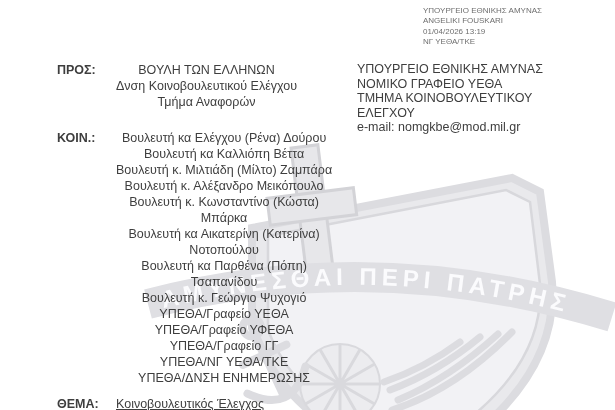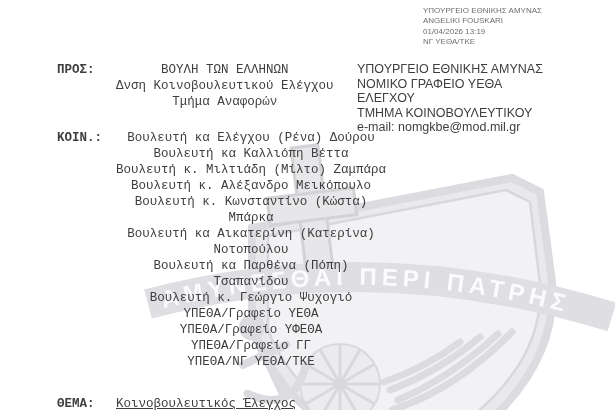--- a/index.html
+++ b/index.html
@@ -16,21 +16,21 @@
   .watermark { position: absolute; left: 140px; top: 132px; width: 480px; height: 278px; }
 
   
   .stamp {
     position: absolute; left: 423px; top: 6px;
     font-size: 8px; line-height: 10.3px; color: #6e6e6e;
     white-space: nowrap;
   }
 
   
-  .row { position: absolute; display: flex; font-size: 12.5px; line-height: 16px; font-family: Liberation Mono, monospace; }
+  .row { position: absolute; display: flex; font-size: 12.5px; line-height: 16px; }
   .row .label { width: 59px; font-weight: bold; flex: 0 0 59px; }
   .row .content div { white-space: nowrap; text-align: center; }
 
   .to-row   { left: 57px; top: 62px;  }
   .cc-row   { left: 57px; top: 130px; }
   .subject-row { left: 57px; top: 396px; }
   .subject-row .subject-text { text-decoration: underline; white-space: nowrap; }
 
   .sender {
     position: absolute; left: 357px; top: 62px;
@@ -97,22 +97,22 @@
     <div class="content">
       <div>ΒΟΥΛΗ ΤΩΝ ΕΛΛΗΝΩΝ</div>
       <div>Δνση Κοινοβουλευτικού Ελέγχου</div>
       <div>Τμήμα Αναφορών</div>
     </div>
   </div>
 
   <div class="sender">
     <div>ΥΠΟΥΡΓΕΙΟ ΕΘΝΙΚΗΣ ΑΜΥΝΑΣ</div>
     <div>ΝΟΜΙΚΟ ΓΡΑΦΕΙΟ ΥΕΘΑ</div>
+    <div>ΤΜΗΜΑ ΚΟΙΝΟΒΟΥΛΕΥΤΙΚΟΥ</div>
     <div>ΕΛΕΓΧΟΥ</div>
-    <div>ΤΜΗΜΑ ΚΟΙΝΟΒΟΥΛΕΥΤΙΚΟΥ</div>
     <div>e-mail: nomgkbe@mod.mil.gr</div>
   </div>
 
   <div class="row cc-row">
     <div class="label">ΚΟΙΝ.:</div>
     <div class="content">
       <div>Βουλευτή κα Ελέγχου (Ρένα) Δούρου</div>
       <div>Βουλευτή κα Καλλιόπη Βέττα</div>
       <div>Βουλευτή κ. Μιλτιάδη (Μίλτο) Ζαμπάρα</div>
       <div>Βουλευτή κ. Αλέξανδρο Μεικόπουλο</div>
@@ -120,20 +120,21 @@
       <div>Μπάρκα</div>
       <div>Βουλευτή κα Αικατερίνη (Κατερίνα)</div>
       <div>Νοτοπούλου</div>
       <div>Βουλευτή κα Παρθένα (Πόπη)</div>
       <div>Τσαπανίδου</div>
       <div>Βουλευτή κ. Γεώργιο Ψυχογιό</div>
       <div>ΥΠΕΘΑ/Γραφείο ΥΕΘΑ</div>
       <div>ΥΠΕΘΑ/Γραφείο ΥΦΕΘΑ</div>
       <div>ΥΠΕΘΑ/Γραφείο ΓΓ</div>
       <div>ΥΠΕΘΑ/ΝΓ ΥΕΘΑ/ΤΚΕ</div>
+      <div>ΥΠΕΘΑ/ΔΝΣΗ ΕΝΗΜΕΡΩΣΗΣ</div>
     </div>
   </div>
 
   <div class="row subject-row">
     <div class="label">ΘΕΜΑ:</div>
     <div class="content">
       <div class="subject-text">Κοινοβουλευτικός Έλεγχος</div>
     </div>
   </div>
 

